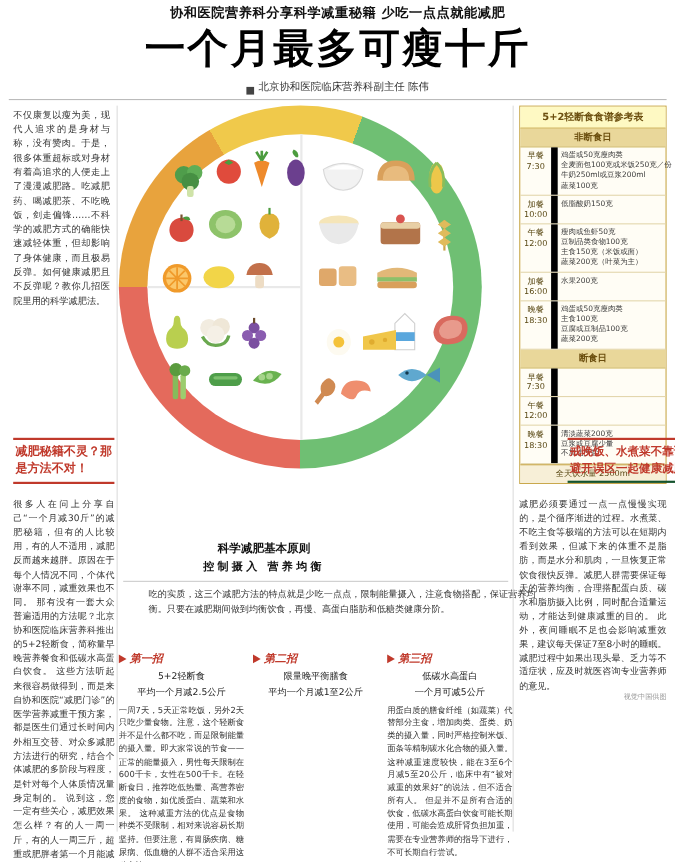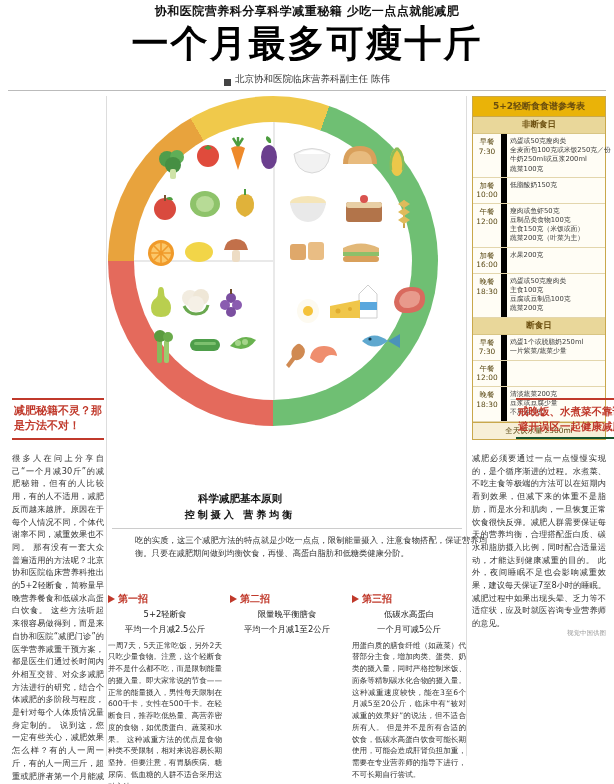--- a/index.html
+++ b/index.html
@@ -81,21 +81,21 @@
   }
   .food { position:absolute; }
   .food svg { display:block; }
 
   
   .table-box {
     position:absolute; left:472px; top:96px; width:134px;
     border:1px solid #c9a84c; background:#fffdf5;
   }
   .table-title {
-    background:#eab308; color:#6b4e0e; font-size:9px; font-weight:bold;
+    background:#fef9c3; color:#6b4e0e; font-size:9px; font-weight:bold;
     text-align:center; padding:3px 0; border-bottom:1px solid #c9a84c;
   }
   .sec-head {
     background:#e9d79a; color:#6b4e0e; font-size:8.5px; font-weight:bold;
     text-align:center; padding:2px 0; border-bottom:1px solid #d8c display;
     border-bottom:1px solid #d8c584;
   }
   .trow { display:flex; border-bottom:1px solid #e3d6ad; }
   .trow:last-child { border-bottom:none; }
   .tcell-l {
@@ -136,21 +136,21 @@
   }
 
   
   .tips { position:absolute; left:108px; top:592px; width:360px; display:flex; gap:8px; }
   .tip { width:114px; }
   .tip-head { display:flex; align-items:center; gap:3px; }
   .tri {
     width:0; height:0; border-left:7px solid #c0392b;
     border-top:4.5px solid transparent; border-bottom:4.5px solid transparent;
   }
-  .tip-title { font-size:10px; font-weight:bold; color:#c0392b; }
+  .tip-title { font-size:10px; font-weight:bold; color:#c0392b;font-style:italic; }
   .tip-sub { font-size:8.4px; color:#222; margin-top:3px; line-height:1.4; text-align:center;}
   .tip-body { font-size:7.6px; line-height:1.55; color:#333; margin-top:4px; text-align:justify; }
 
   .footer-credit {
     position:absolute; right:8px; bottom:2px; font-size:6.5px; color:#999;
   }
   .vline { position:absolute; background:#ddd; width:1px; }
 </style>
 </head>
 <body>
@@ -160,20 +160,23 @@
   <div class="header-band">
     <div class="header-kicker">协和医院营养科分享科学减重秘籍  少吃一点点就能减肥</div>
   </div>
   <div class="headline">一个月最多可瘦十斤</div>
   <div class="byline">
     <span class="sq"></span>
     <span>北京协和医院临床营养科副主任 陈伟</span>
   </div>
   <div class="rule"></div>
 
+  <div class="left-col">
+    <div class="left-intro">不仅康复以瘦为美，现代人追求的是身材与称，没有赞肉。于是，很多体重超标或对身材有着高追求的人便走上了漫漫减肥路。吃减肥药、喝减肥茶、不吃晚饭，剑走偏锋……不科学的减肥方式的确能快速减轻体重，但却影响了身体健康，而且极易反弹。如何健康减肥且不反弹呢？教你几招医院里用的科学减肥法。</div>
+  </div>
   <div class="left-callout">
     <div class="t">减肥秘籍不灵？那是方法不对！</div>
   </div>
   <div class="left-body">很多人在问上分享自己“一个月减30斤”的减肥秘籍，但有的人比较用，有的人不适用，减肥反而越来越胖。原因在于每个人情况不同，个体代谢率不同，减重效果也不同。
 
 那有没有一套大众普遍适用的方法呢？北京协和医院临床营养科推出的5+2轻断食，简称量早晚营养餐食和低碳水高蛋白饮食。
 
 这些方法听起来很容易做得到，而是来自协和医院“减肥门诊”的医学营养减重干预方案，都是医生们通过长时间内外相互交替、对众多减肥方法进行的研究，结合个体减肥的多阶段与程度，是针对每个人体质情况量身定制的。
 
 说到这，您一定有些关心，减肥效果怎么样？有的人一周一斤，有的人一周三斤，超重或肥胖者第一个月能减成重1至2公斤，不少非自己的体重增加量，是的5+2轻断食方法一个月左右每个月都减减持降低5公斤。
@@ -427,24 +430,20 @@
         <div>鸡蛋或50克瘦肉类</div>
         <div>主食100克</div>
         <div>豆腐或豆制品100克</div>
         <div>蔬菜200克</div>
       </div>
     </div>
 
     <div class="sec-head">断食日</div>
     <div class="trow">
       <div class="tcell-l">早餐<br>7:30</div>
-      <div class="tcell-r">
-        <div>鸡蛋1个或脱脂奶250ml</div>
-        <div>一片紫菜/蔬菜少量</div>
-      </div>
     </div>
     <div class="trow">
       <div class="tcell-l">午餐<br>12:00</div>
     </div>
     <div class="trow">
       <div class="tcell-l">晚餐<br>18:30</div>
       <div class="tcell-r">
         <div>清淡蔬菜200克</div>
         <div>豆浆或豆腐少量</div>
         <div>不加油少盐</div>

